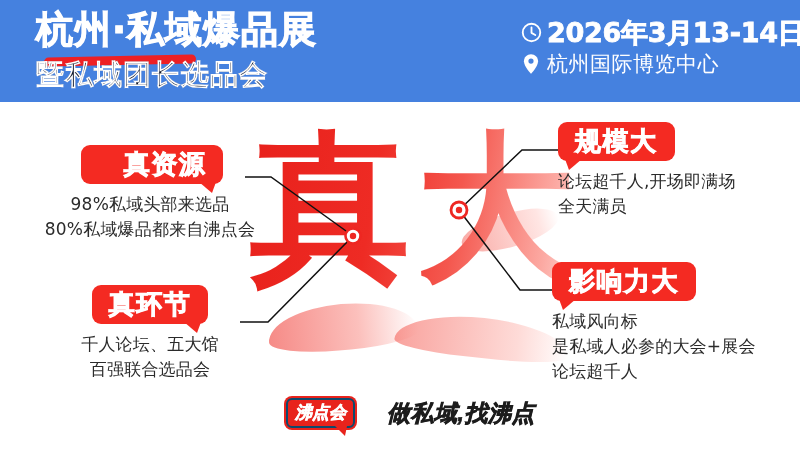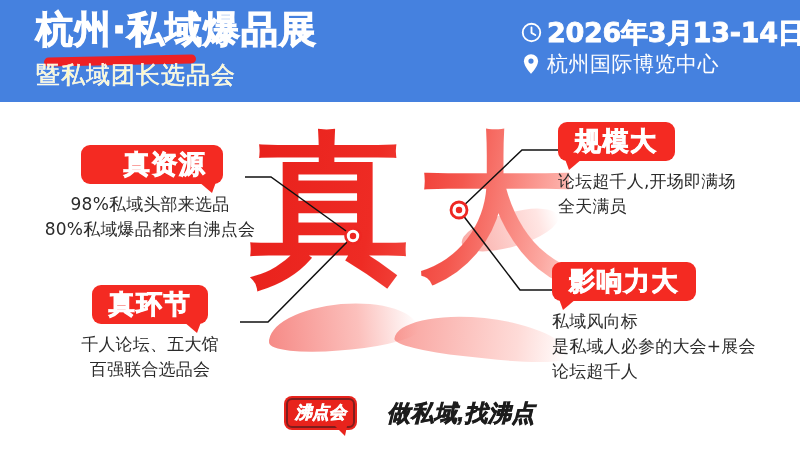--- a/index.html
+++ b/index.html
@@ -63,24 +63,24 @@
     height: 9px;
     border-radius: 5px;
     background: #ED2024;
     z-index: 1;
     transform: skewY(-1.2deg);
   }
   .sub-title {
     position: relative;
     z-index: 2;
     margin-top: 8px;
-    font-size: 24px;
+    font-size: 28px;
     line-height: 30px;
-    font-weight: normal;
-    color: #fef9c3;
+    font-weight: bold;
+    color: #0f172a;
     letter-spacing: 1px;
     white-space: nowrap;
     font-family: "DejaVu Sans", "Liberation Sans", sans-serif;
     -webkit-text-stroke: 0.5px #ffffff;
   }
 
   .meta-block {
     position: absolute;
     left: 520px;
     top: 18px;
@@ -246,21 +246,21 @@
     left: 286px;
     top: 395px;
     height: 36px;
     display: flex;
     align-items: center;
     z-index: 5;
   }
   .logo-badge {
     position: relative;
     background: #E8231C;
-    border: 2px solid #7f1d1d;
+    border: 2px solid #0c4a6e;
     border-radius: 6px;
     box-shadow: 0 0 0 2px #E8231C;
     padding: 3px 7px 4px 7px;
     color: #ffffff;
     font-size: 17px;
     line-height: 19px;
     font-weight: bold;
     letter-spacing: 0px;
     font-family: "DejaVu Sans", "Liberation Sans", sans-serif;
     font-style: italic;

